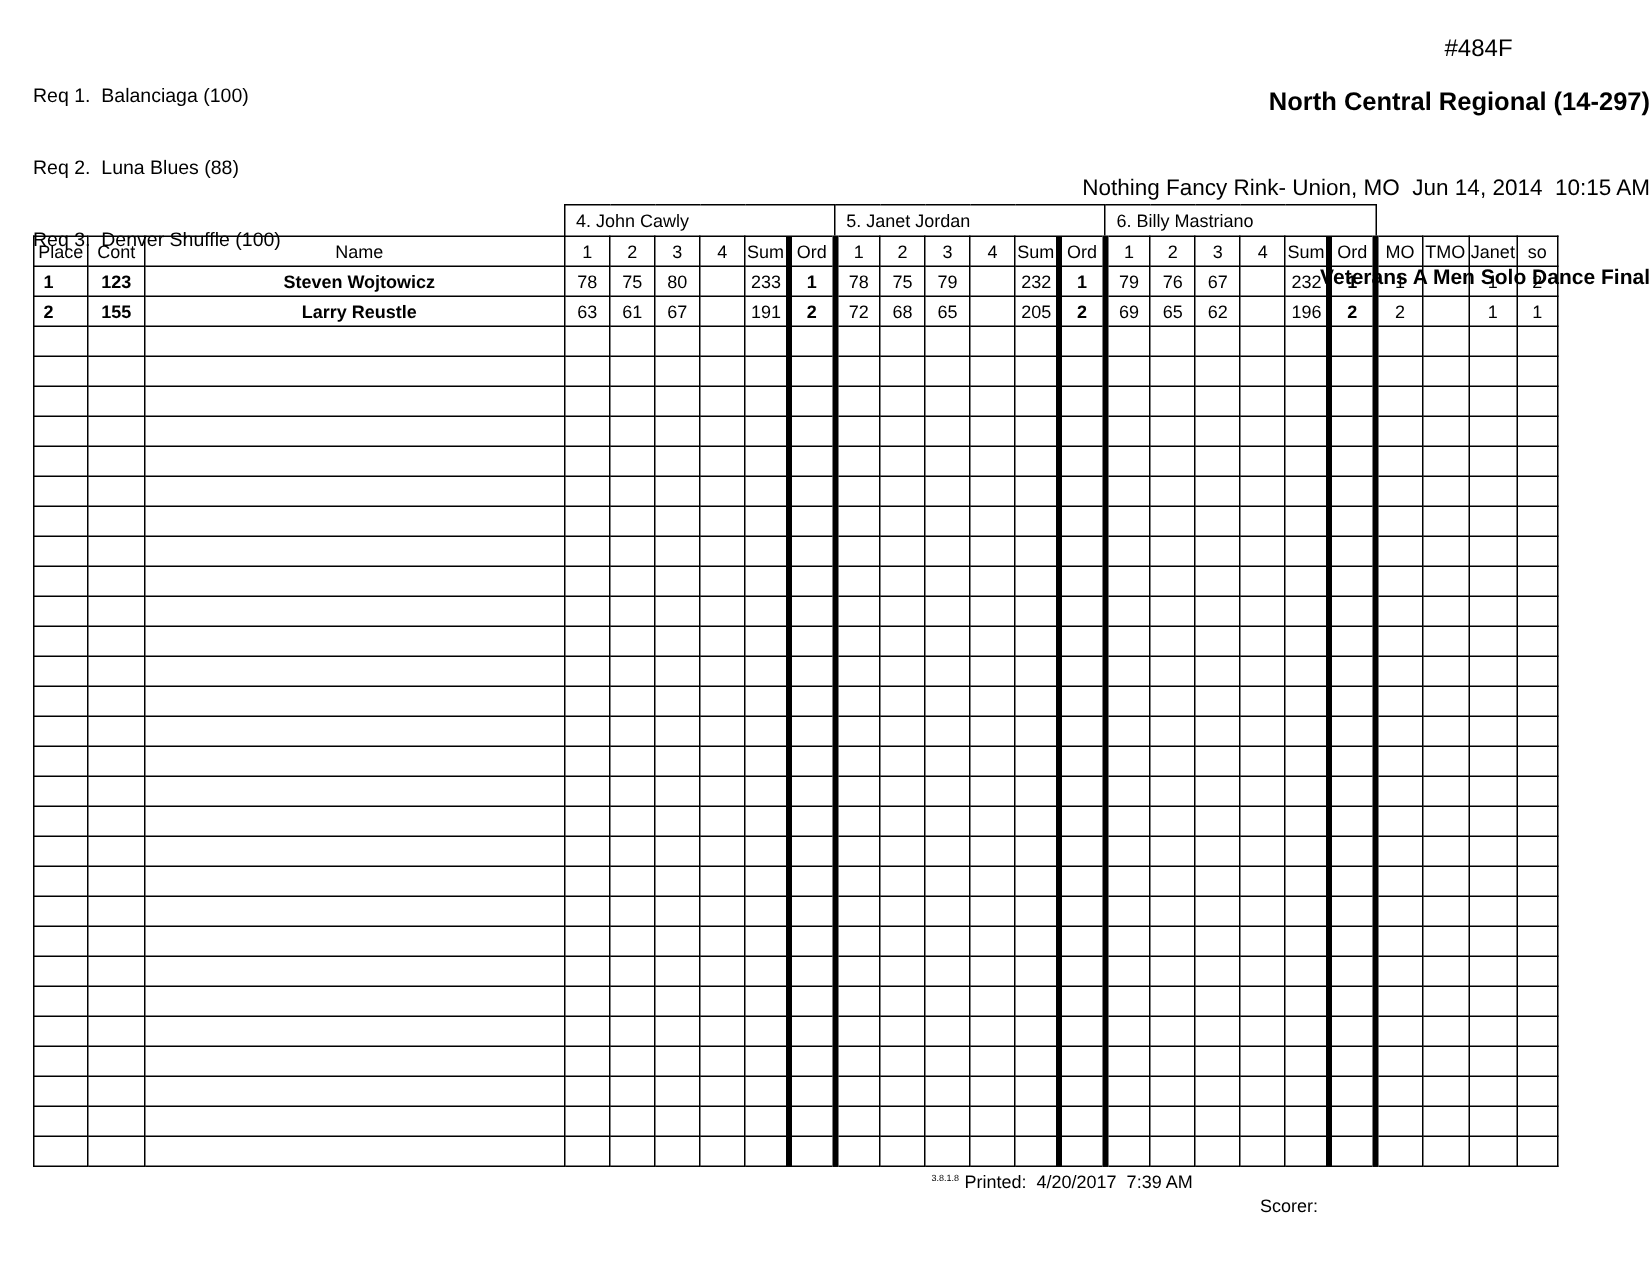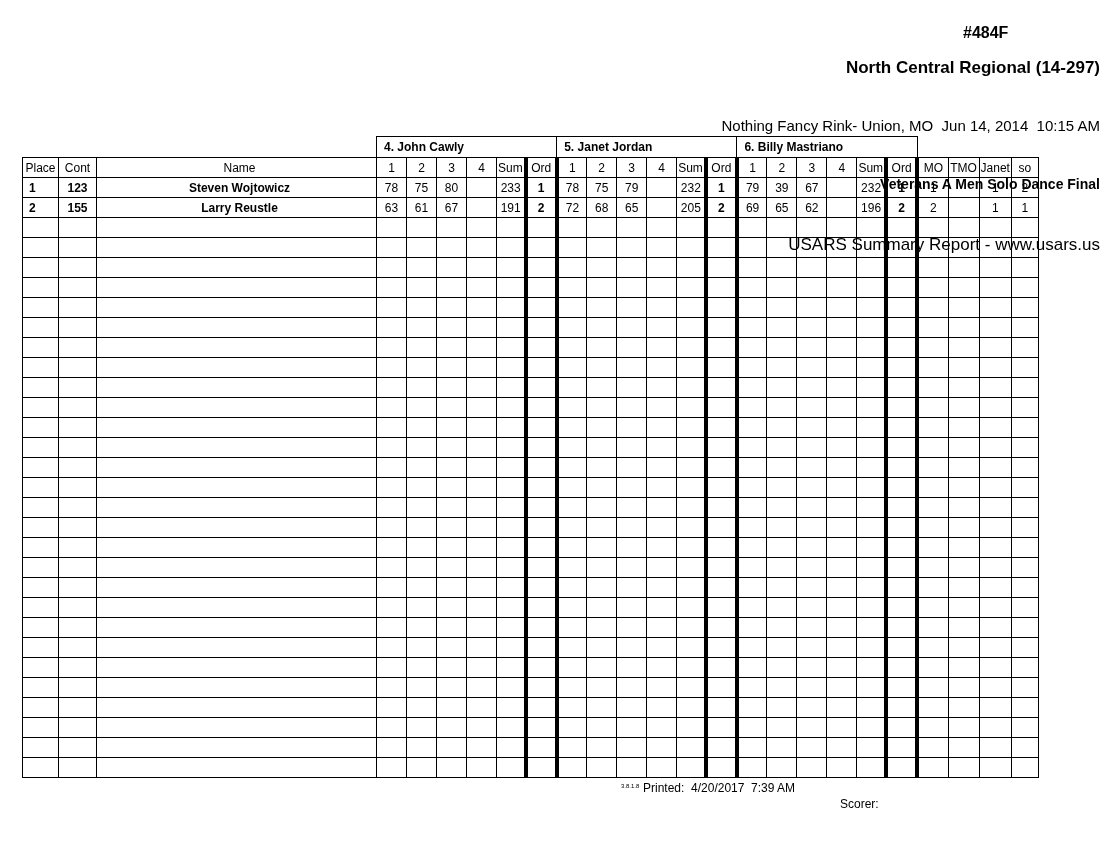--- a/index.html
+++ b/index.html
@@ -8,54 +8,58 @@
     background: #ffffff; color: #000000;
     font-family: "Liberation Sans", "DejaVu Sans", sans-serif;
     overflow: hidden;
   }
   .reqs { position: absolute; left: 22px; top: 24px; font-size: 13px; line-height: 16px; white-space: pre; }
   .head { position: absolute; left: 0; top: 21px; width: 100%; text-align: right; white-space: pre; }
   .h1 { font-size: 17px; font-weight: bold; line-height: 22px; }
   .h2 { font-size: 15px; line-height: 21px; }
   .h3 { font-size: 14px; font-weight: bold; line-height: 25px; }
   .h4 { font-size: 17px; line-height: 23px; }
-  .code { position: absolute; left: 963px; top: 24px; font-size: 16px; font-weight: bold; }
+  .code { position: absolute; left: 963px; top: 24px; font-size: 16px; font-weight: normal; }
 
   table.score { position: absolute; left: 22px; top: 136px; border-collapse: collapse; table-layout: fixed; }
   .score td {
     border: 1px solid #000; height: 20px; box-sizing: border-box;
     font-size: 12px; text-align: center; vertical-align: middle;
     padding: 0 1px; overflow: hidden; white-space: nowrap; line-height: 1;
   }
-  .jrow td { height: 21px; font-weight: bold; }
+  .jrow td { height: 21px; }
   .nb { border: none !important; }
   .jbox { text-align: left !important; padding-left: 7px !important; white-space: pre; }
   .hname { text-align: center; padding-left: 7px !important; }
   .ordcol { border-left: 4px solid #000 !important; border-right: 4px solid #000 !important; }
   .bold { font-weight: bold; }
   .left { text-align: left !important; padding-left: 6px !important; }
   .right { text-align: right !important; padding-right: 3px !important; margin-left: 16px; }
   .namecell { font-size: 13px; }
 
   .footer { position: absolute; left: 0; top: 781px; width: 1100px; font-size: 12px; }
   .ver { position: absolute; left: 621px; top: 2px; font-size: 6px; }
   .printed { position: absolute; left: 643px; top: 0; white-space: pre; }
   .scorer { position: absolute; left: 840px; top: 16px; }
 </style>
 </head>
 <body>
 
 <div class="page">
 
+  <div class="reqs">
+    <div>Req 1.  Balanciaga (100)</div>
+    <div>Req 2.  Luna Blues (88)</div>
+    <div>Req 3.  Denver Shuffle (100)</div>
+  </div>
 
   <div class="head">
     <div class="h1">North Central Regional (14-297)</div>
     <div class="h2">Nothing Fancy Rink- Union, MO  Jun 14, 2014  10:15 AM</div>
     <div class="h3">Veterans A Men Solo Dance Final</div>
-    <div class="h4">USARS Summary Report - www.usars.us</div>
   </div>
 
   <div class="code">#484F</div>
 
   <table class="score">
     <colgroup>
         <col style="width: 36px;">
         <col style="width: 38px;">
         <col style="width: 280px;">
         <col style="width: 30px;">
@@ -128,21 +132,21 @@
           <td></td>
           <td class="right">233</td>
           <td class="ordcol bold">1</td>
           <td>78</td>
           <td>75</td>
           <td>79</td>
           <td></td>
           <td class="right">232</td>
           <td class="ordcol bold">1</td>
           <td>79</td>
-          <td>39</td>
+          <td>76</td>
           <td>67</td>
           <td></td>
           <td class="right">232</td>
           <td class="ordcol bold">1</td>
           <td>1</td>
           <td></td>
           <td>1</td>
           <td>2</td>
         </tr>
         <tr>

